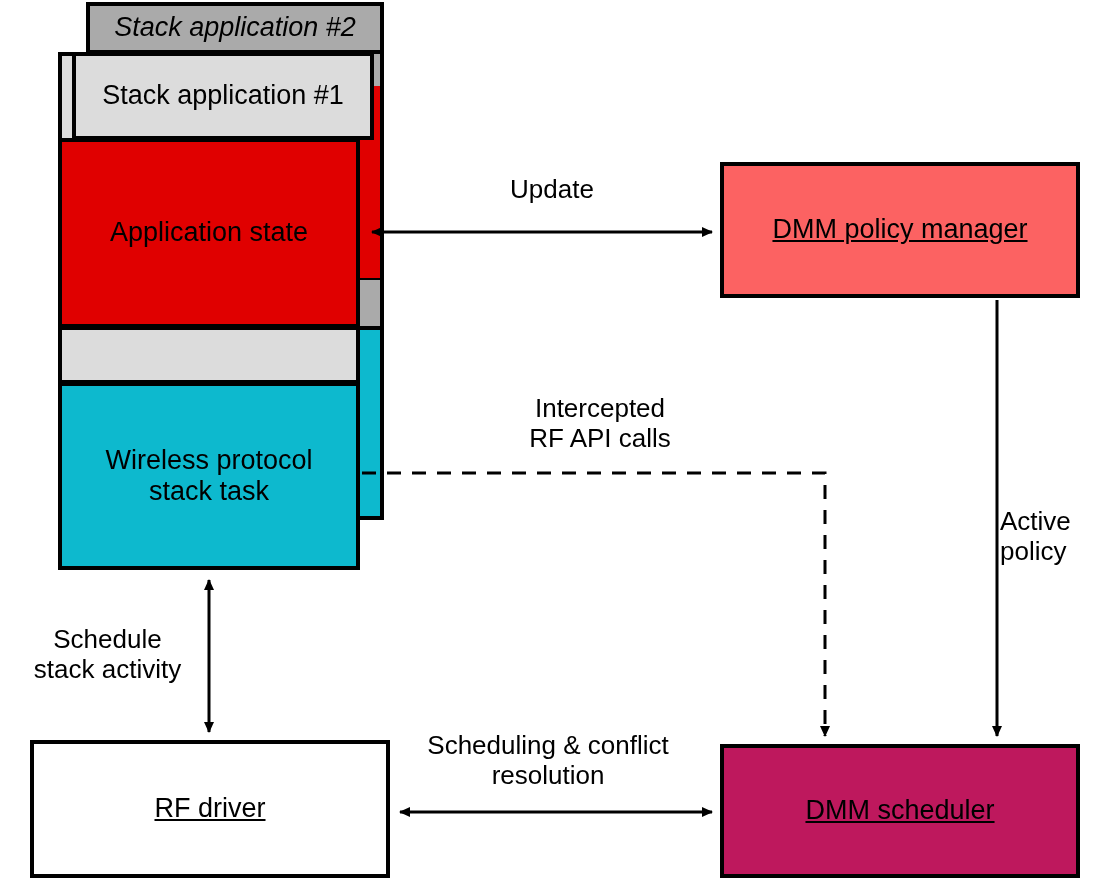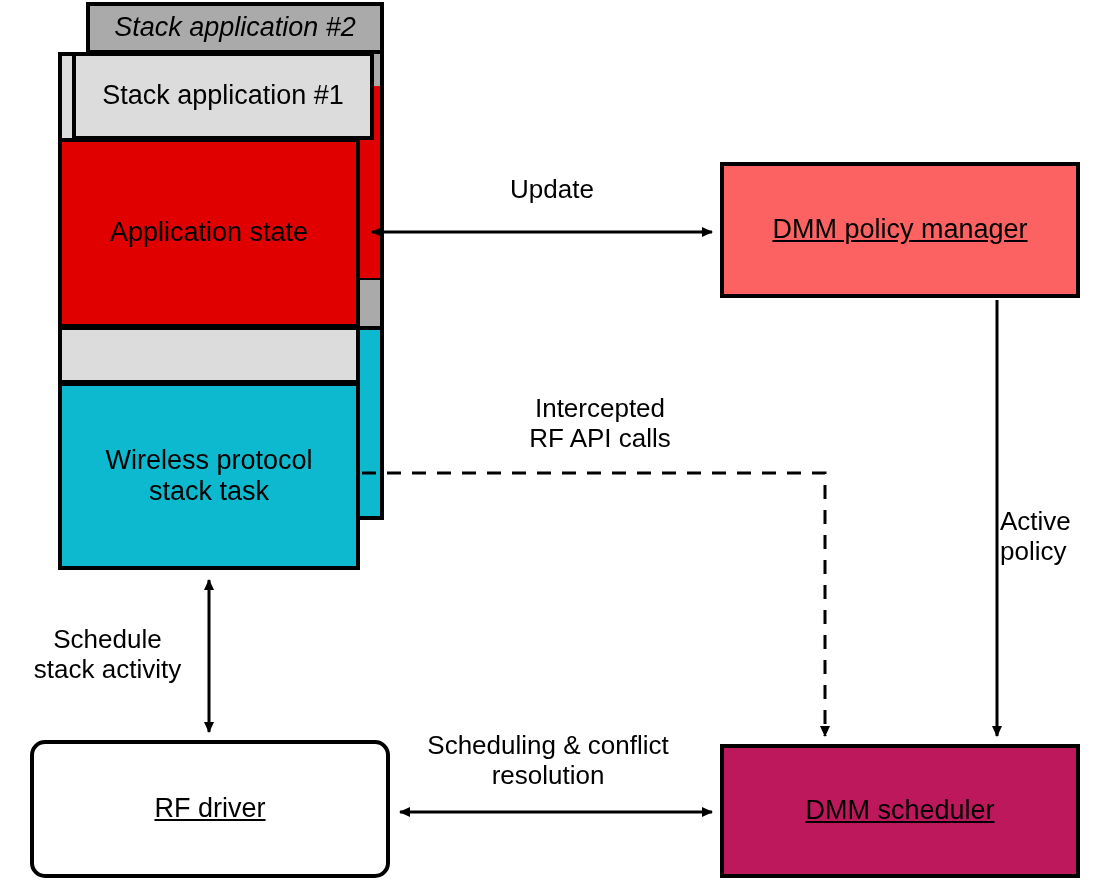--- a/index.html
+++ b/index.html
@@ -34,21 +34,21 @@
   #front-gap{left:58px;top:326px;width:302px;height:58px;background:#DCDCDC;z-index:4;}
   #front-stack{left:58px;top:382px;width:302px;height:188px;background:#0DB9CE;
                font-size:27px;z-index:4;}
 
   
   #policy-mgr{left:720px;top:162px;width:360px;height:136px;background:#FC6262;
               font-size:27px;z-index:3;}
   #scheduler{left:720px;top:744px;width:360px;height:134px;background:#be185d;
              font-size:27px;z-index:3;}
   #rf-driver{left:30px;top:740px;width:360px;height:138px;background:#FFFFFF;
-             font-size:27px;z-index:3;border-radius:15px;}
+             font-size:27px;z-index:3;}
 
   
   .lbl{position:absolute;font-size:26px;line-height:1.16;text-align:center;z-index:6;}
   #lbl-update{left:392px;top:150px;width:320px;margin-top:24px;}
   #lbl-intercepted{left:400px;top:393px;width:400px;}
   #lbl-active{left:1000px;top:506px;width:100px;text-align:left;}
   #lbl-schedule{left:10px;top:624px;width:195px;text-align:center;}
   #lbl-sched-conflict{left:388px;top:730px;width:320px;}
 
   svg#wires{position:absolute;left:0;top:0;width:1106px;height:881px;z-index:5;

